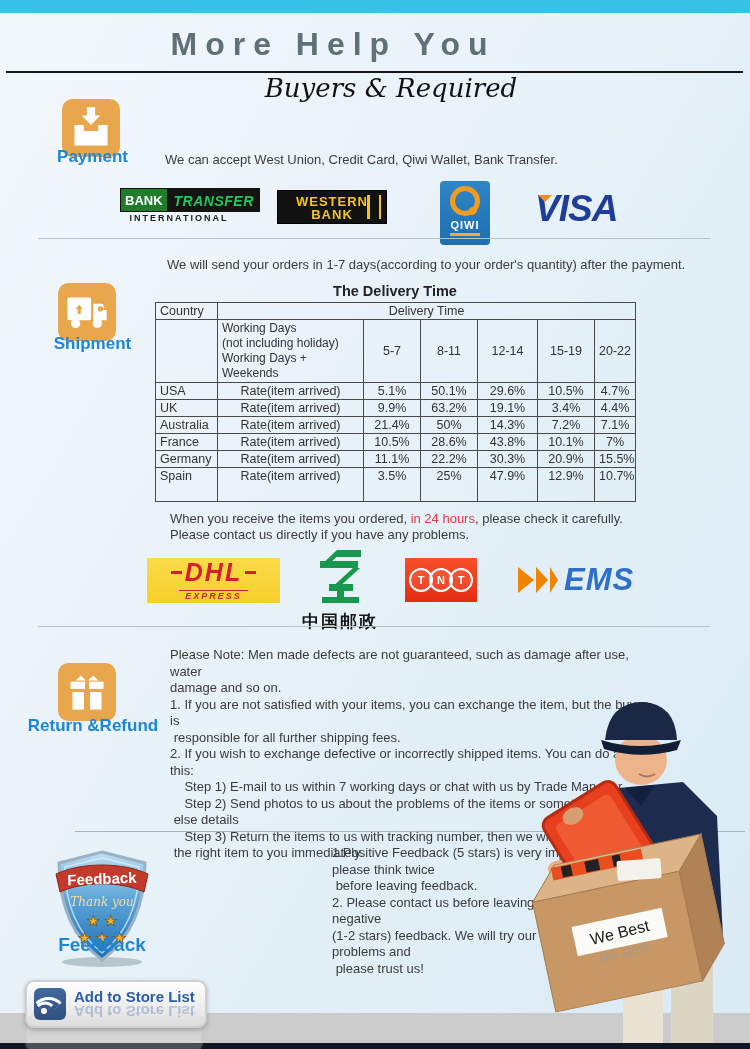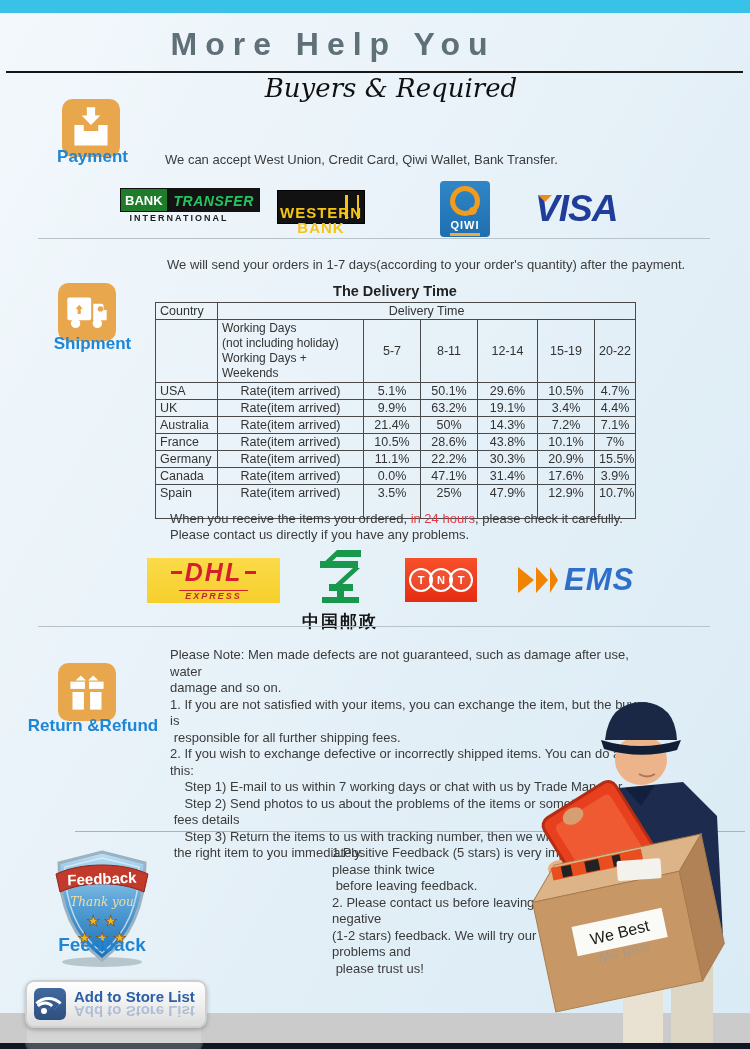--- a/index.html
+++ b/index.html
@@ -25,26 +25,26 @@
   .divider{height:0;border-top:1px solid #b7c3c9;}
   .divider-light{height:0;border-top:1px solid #a9b4ba;}
 
   
   .bt-logo{left:120px;top:188px;width:118px;text-align:center;}
   .bt-top{display:flex;align-items:stretch;height:24px;}
   .bt-bank{background:#1e7c2a;color:#fff;font-weight:bold;font-size:13px;padding:4px 4px 0 4px;border:1px solid #111;}
   .bt-transfer{background:#131313;color:#22c55e;font-style:italic;font-weight:bold;font-size:14px;
                padding:4px 5px 0 5px;border:1px solid #111;letter-spacing:.5px;}
   .bt-intl{font-size:9px;letter-spacing:2px;color:#1c1c1c;font-weight:bold;margin-top:1px;}
-  .wu-logo{left:277px;top:190px;width:88px;height:34px;background:#121212;border:1px solid #000;
-           color:#f5c418;font-weight:bold;text-align:center;line-height:1.0;font-size:15px;
-           letter-spacing:1px;padding-top:14px;box-sizing:border-box;}
+  .wu-logo{left:277px;top:190px;width:110px;height:34px;background:#121212;border:1px solid #000;
+           color:#f5c418;font-weight:bold;text-align:center;line-height:1.0;font-size:13px;
+           letter-spacing:1px;padding-top:4px;box-sizing:border-box;}
   .wu-bars{position:absolute;right:5px;top:4px;width:9px;height:24px;
            border-left:3px solid #f5c418;border-right:2px solid #f5c418;}
-  .qiwi-logo{left:440px;top:181px;width:50px;height:56px;background:linear-gradient(#2f86c6,#1f6fb0);
+  .qiwi-logo{left:440px;top:181px;width:50px;height:64px;background:linear-gradient(#2f86c6,#1f6fb0);
              border-radius:4px;text-align:center;color:#fff;}
   .qiwi-q{width:26px;height:26px;border-radius:50%;border:5px solid #f29c1f;margin:5px auto 0 auto;position:relative;box-sizing:border-box;width:30px;height:30px;}
   .qiwi-q:after{content:"";position:absolute;right:-2px;bottom:-4px;width:8px;height:8px;background:#f29c1f;border-radius:50% 0 60% 40%;}
   .qiwi-text{font-size:11px;font-weight:bold;letter-spacing:1px;margin-top:3px;}
   .qiwi-sub{width:30px;height:3px;background:#f2a93f;margin:2px auto 0 auto;}
   .visa-logo{left:535px;top:188px;width:100px;font-size:37px;font-weight:bold;font-style:italic;
              color:#1f3d99;letter-spacing:-1px;position:absolute;}
   .visa-notch{position:absolute;left:3px;top:7px;width:0;height:0;border-left:7px solid transparent;
               border-right:7px solid transparent;border-top:7px solid #ef8c1e;}
 
@@ -234,29 +234,20 @@
     </tr>
     <tr>
       <td class="country">Germany</td>
       <td>Rate(item arrived)</td>
       <td>11.1%</td>
       <td>22.2%</td>
       <td>30.3%</td>
       <td>20.9%</td>
       <td>15.5%</td>
     </tr>
-    <tr>
-      <td class="country">Canada</td>
-      <td>Rate(item arrived)</td>
-      <td>0.0%</td>
-      <td>47.1%</td>
-      <td>31.4%</td>
-      <td>17.6%</td>
-      <td>3.9%</td>
-    </tr>
     <tr class="last">
       <td class="country">Spain</td>
       <td>Rate(item arrived)</td>
       <td>3.5%</td>
       <td>25%</td>
       <td>47.9%</td>
       <td>12.9%</td>
       <td>10.7%</td>
     </tr>
   </tbody>
@@ -317,21 +308,21 @@
   <div class="abs sec-label" style="left:18px;top:716px;width:150px;">Return &amp;Refund</div>
 
   <div class="abs body-text para" style="left:170px;top:647px;width:480px;">
     <div>Please Note: Men made defects are not guaranteed, such as damage after use, water</div>
     <div>damage and so on.</div>
     <div>1. If you are not satisfied with your items, you can exchange the item, but the buyer is</div>
     <div> responsible for all further shipping fees.</div>
     <div>2. If you wish to exchange defective or incorrectly shipped items. You can do as this:</div>
     <div>    Step 1) E-mail to us within 7 working days or chat with us by Trade Manager</div>
     <div>    Step 2) Send photos to us about the problems of the items or something</div>
-    <div> fees details</div>
+    <div> else details</div>
     <div>    Step 3) Return the items to us with tracking number, then we will delivery</div>
     <div> the right item to you immediately.</div>
   </div>
 
   <div class="abs divider-light" style="left:75px;top:831px;width:670px;"></div>
 
   <div class="abs" style="left:52px;top:850px;">
     <svg width="100" height="118" viewBox="0 0 100 118">
       <defs>
         <linearGradient id="shieldGrad" x1="0" y1="0" x2="0" y2="1">

